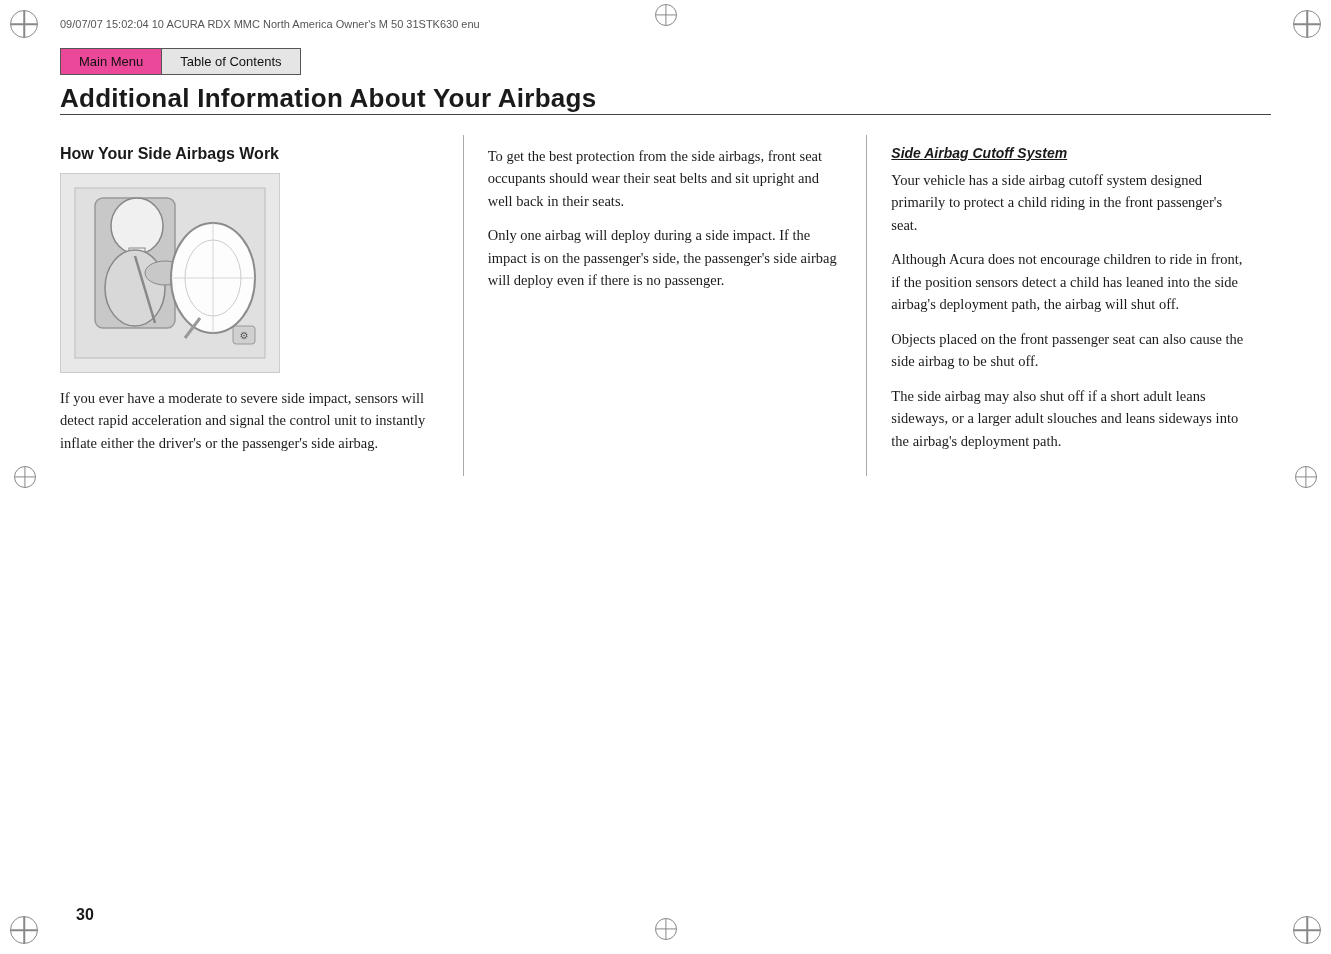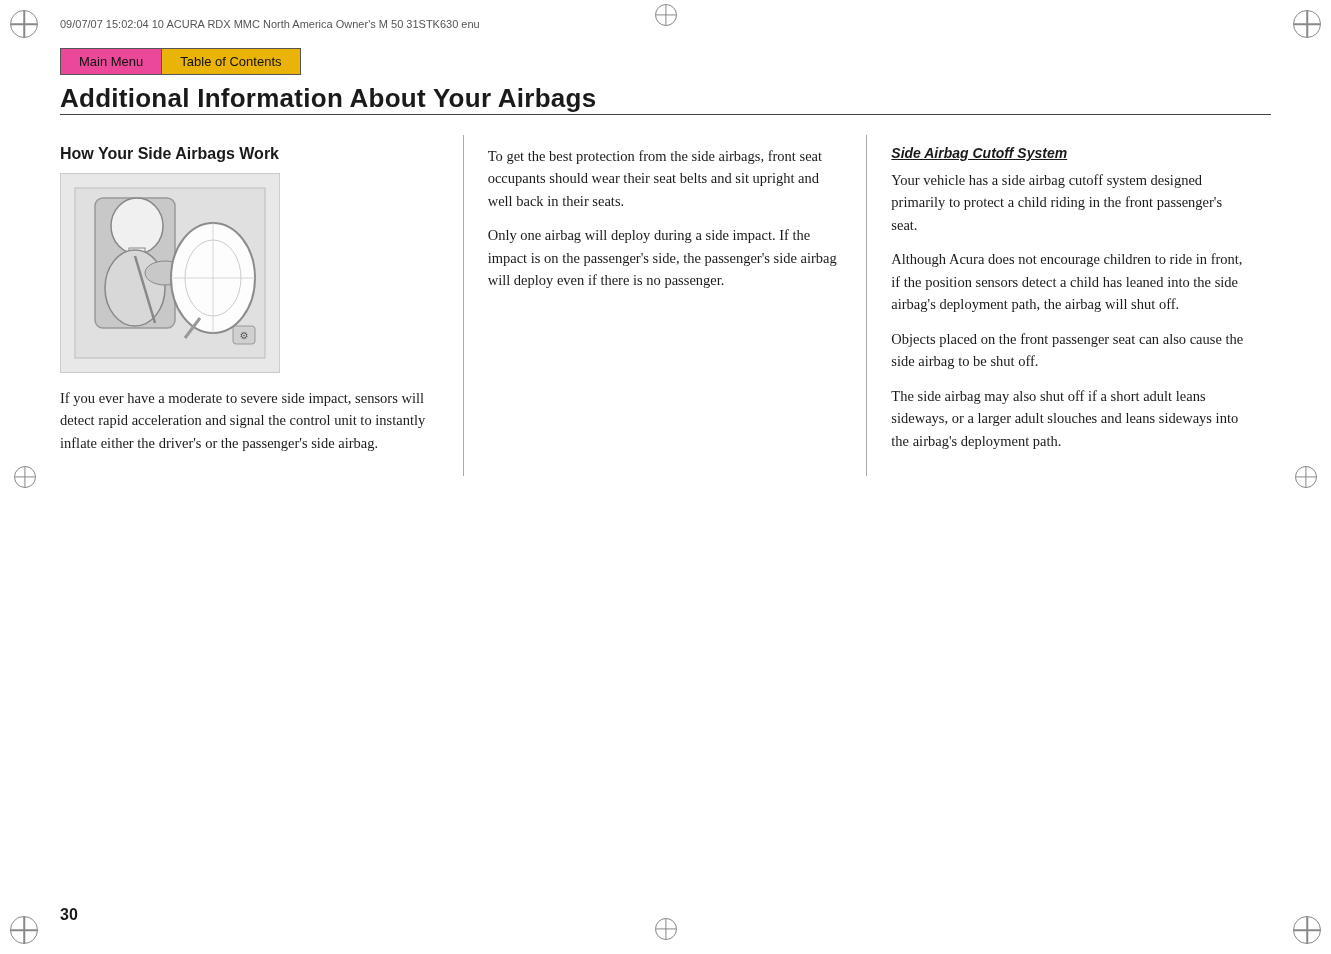--- a/index.html
+++ b/index.html
@@ -81,21 +81,21 @@
       cursor: pointer;
       color: #111;
     }
 
     .nav-btn:first-child {
       border-right: none;
     }
 
     .nav-btn-toc {
       border: 1.5px solid #555;
-      background: #eab308;
+      background: #e5e5e5;
       padding: 5px 18px;
       font-size: 13px;
       font-family: Arial, sans-serif;
       cursor: pointer;
       color: #111;
     }
 
     
     .page-title {
       font-size: 26px;
@@ -162,21 +162,21 @@
       font-size: 14.5px;
       line-height: 1.55;
       margin-bottom: 12px;
       font-family: Georgia, 'Times New Roman', serif;
     }
 
     
     .page-footer {
       position: absolute;
       bottom: 30px;
-      left: 60px;
+      left: 76px;
       right: 60px;
       display: flex;
       justify-content: space-between;
       align-items: flex-end;
     }
 
     .page-number {
       font-weight: bold;
       font-size: 16px;
       font-family: Arial, sans-serif;

